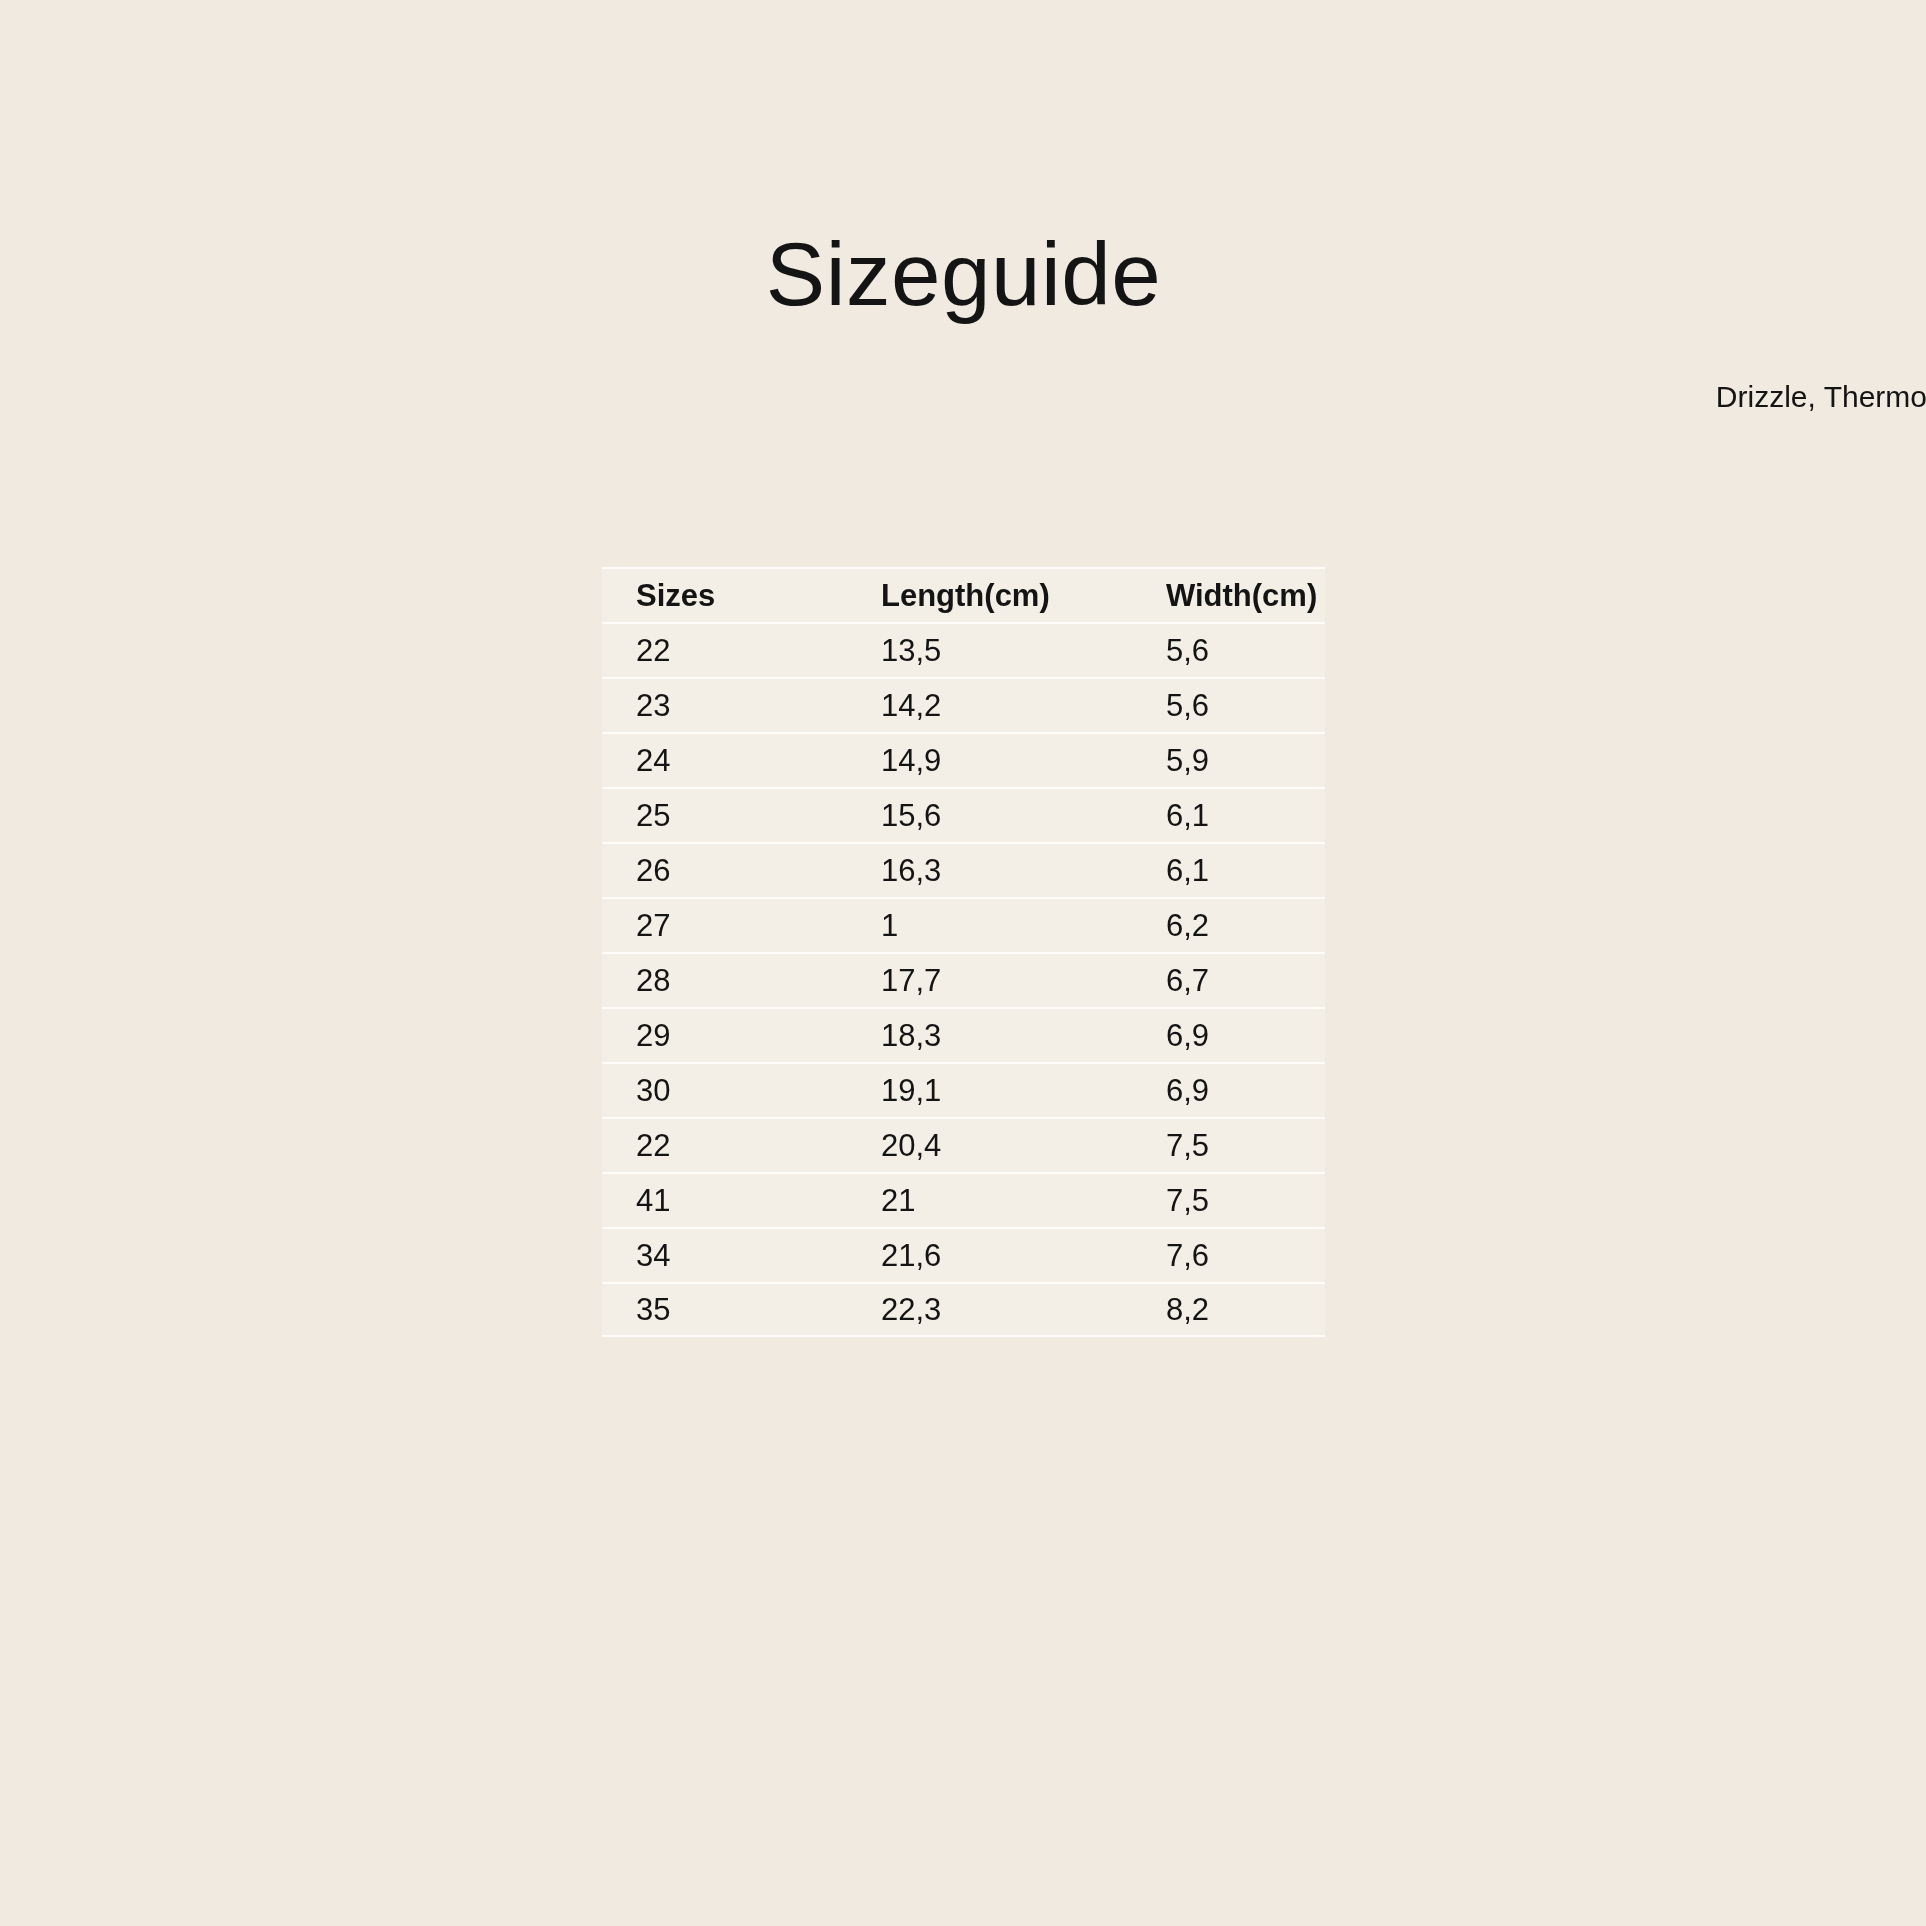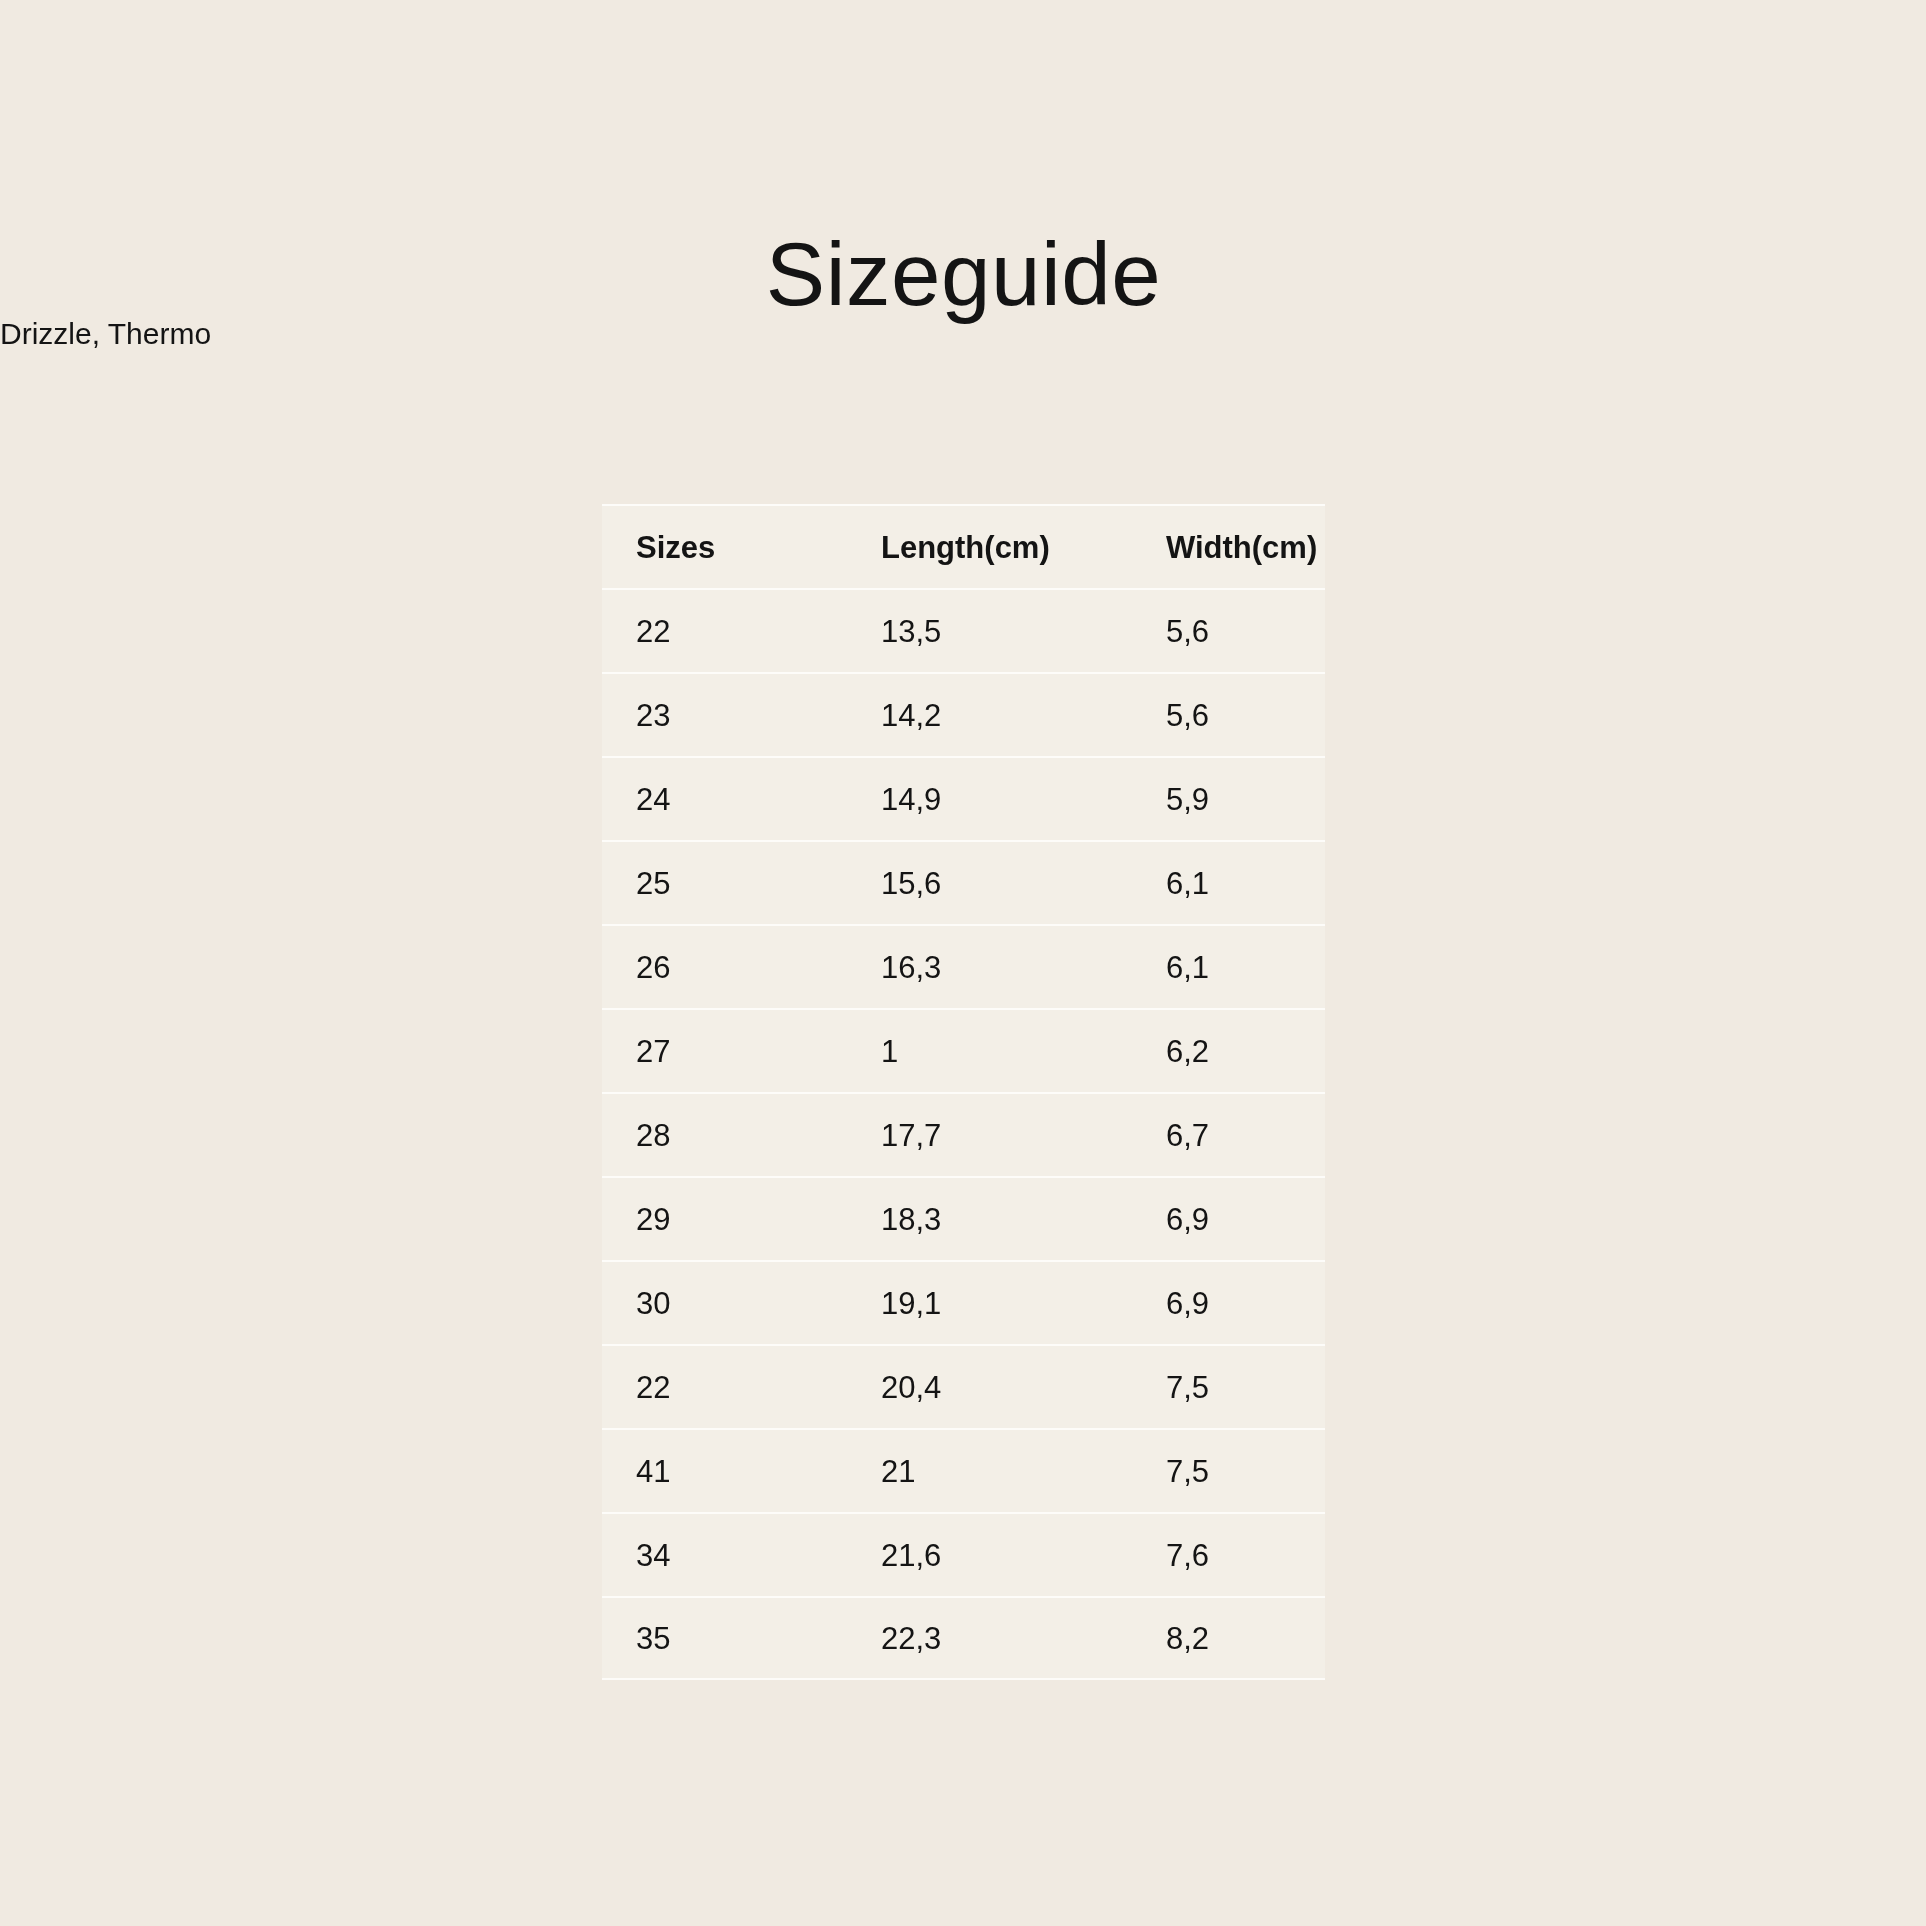--- a/index.html
+++ b/index.html
@@ -22,36 +22,37 @@
   }
   .title{
     text-align:center;
     font-size:89px;
     font-weight:400;
     letter-spacing:0.5px;
     line-height:1;
     color:var(--text);
   }
   .subtitle{
-    text-align:left;
+    text-align:right;
     font-size:30px;
     font-weight:400;
     line-height:1;
+    margin-top:63px;
     color:var(--text);
   }
   .size-table{
     width:723px;
     margin:155px auto 0 auto;
     background:var(--table-bg);
   }
   .trow{
     display:grid;
     grid-template-columns:245px 285px 1fr;
     align-items:center;
-    height:84px;
+    height:55px;
     border-top:2.5px solid var(--divider);
     padding-left:34px;
     font-size:31px;
     line-height:1;
   }
   .trow:last-child{
     border-bottom:2.5px solid var(--divider);
   }
   .trow.header{
     font-weight:700;

